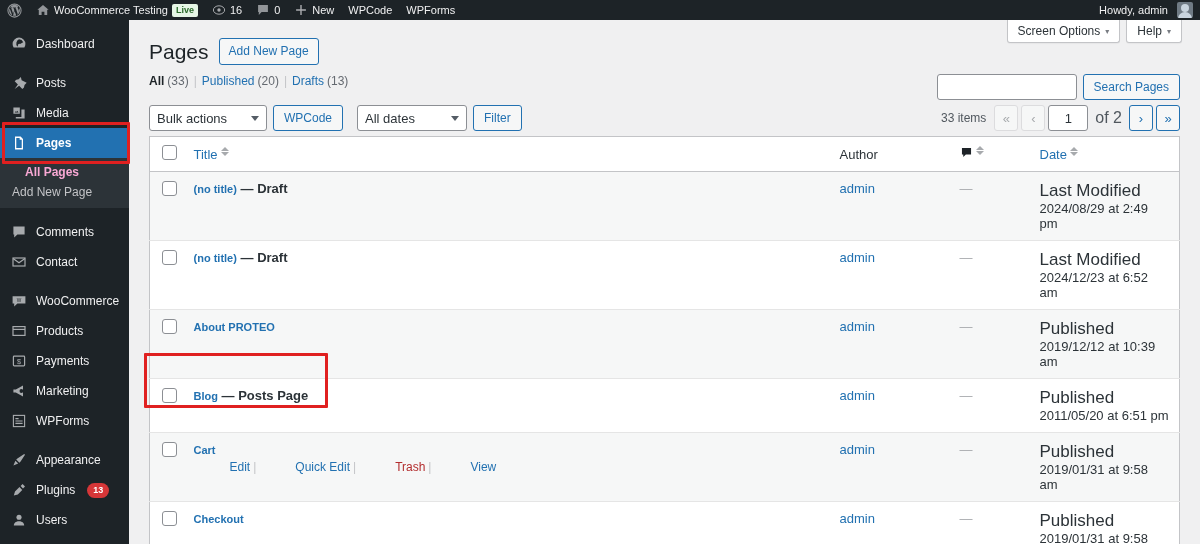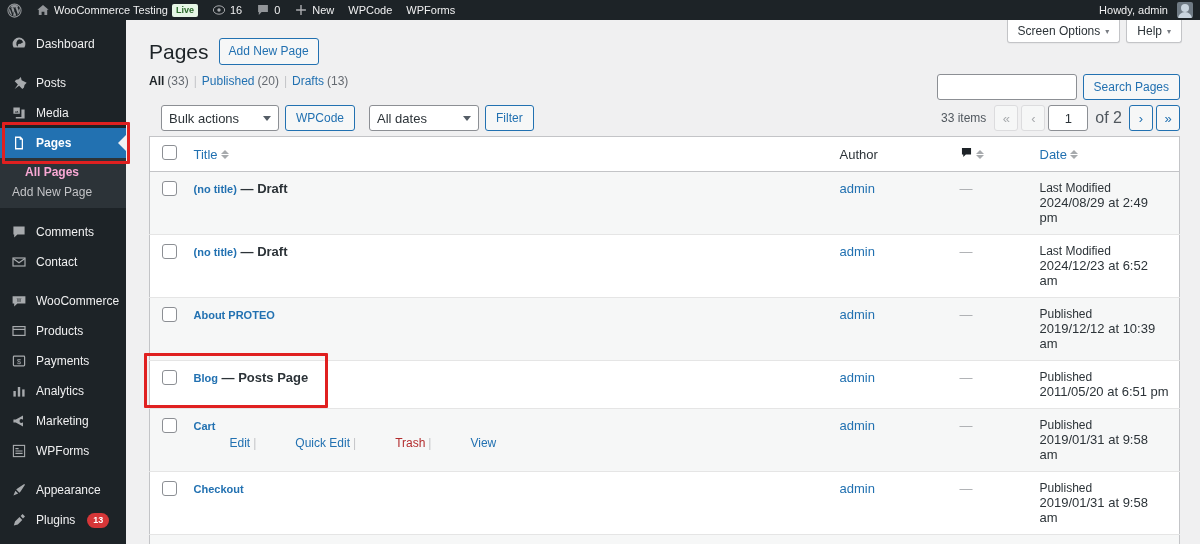--- a/index.html
+++ b/index.html
@@ -47,21 +47,21 @@
     width: 8px; height: 8px; border-radius: 50%; background: #c9d4de;
   }
   .ab-avatar::after {
     content: ""; position: absolute; left: 1px; top: 10px;
     width: 14px; height: 9px; border-radius: 7px 7px 0 0; background: #c9d4de;
   }
 
   
   #adminmenu {
     position: absolute; top: 20px; left: 0;
-    width: 126px; height: 524px;
+    width: 148px; height: 524px;
     background: #1d2327;
     color: #f0f0f1;
     font-size: 12px;
     overflow: hidden;
   }
   .menu-item {
     display: flex; align-items: center; gap: 8px;
     height: 30px; padding: 0 0 0 10px;
     color: #f0f0f1; cursor: pointer;
     position: relative;
@@ -158,21 +158,20 @@
     color: #2271b1; font-size: 12px; border-radius: 3px;
     padding: 0 10px; height: 26px; cursor: pointer;
     font-family: "Liberation Sans", sans-serif;
     white-space: nowrap;
   }
 
   .tablenav {
     display: flex; 
     height: 32px; margin-top: 14px;
     position: relative;
-    margin-left: 12px;
   }
   .actions { display: flex; align-items: center; gap: 6px; }
   .wp-select {
     height: 26px; min-width: 110px;
     border: 1px solid #8c8f94; border-radius: 3px;
     background: #fff; color: #2c3338;
     font-size: 13px; padding: 0 22px 0 7px;
     display: flex; align-items: center; position: relative;
     cursor: pointer;
   }
@@ -225,21 +224,21 @@
     padding: 8px 10px;
     border-bottom: 1px solid #c3c4c7;
     vertical-align: middle;
   }
   th.col-cb, td.col-cb { width: 34px; padding-left: 12px !important; }
   th.col-title, td.col-title { width: auto; }
   th.col-author, td.col-author { width: 120px; }
   th.col-comments, td.col-comments { width: 80px; text-align: left; }
   th.col-date, td.col-date { width: 150px; }
 
-  .sortable-link { color: #2271b1; text-decoration: none; display: inline-flex; align-items: center; gap: 3px; cursor: pointer; }
+  .sortable-link { color: #2271b1; text-decoration: none; display: inline-flex; align-items: flex-start; gap: 3px; cursor: pointer; }
   .sort-ind {
     display: inline-flex; flex-direction: column; gap: 1px;
     line-height: 0; position: relative; top: 0px;
   }
   .sort-ind i {
     display: block; width: 0; height: 0;
     border-left: 4px solid transparent; border-right: 4px solid transparent;
   }
   .sort-ind i.up { border-bottom: 4px solid #a7aaad; }
   .sort-ind i.down { border-top: 4px solid #a7aaad; }
@@ -264,21 +263,21 @@
   .post-state { color: #2c3338; font-weight: 600; font-size: 13px; }
   .row-actions {
     font-size: 12px; color: #787c82; margin-top: 3px;
     visibility: visible;
   }
   .row-actions a { color: #2271b1; text-decoration: none; cursor: pointer; padding-left: 36px; }
   .row-actions a.trash-link { color: #b32d2e; text-align: center; }
   .row-actions .divider { color: #c3c4c7; margin: 0 3px; }
   .author-link { color: #2271b1; text-decoration: none; cursor: pointer; font-size: 13px; }
   .dash { color: #a7aaad; }
-  .date-status { color: #2c3338; font-size: 12px; }
+  .date-status { color: #2c3338; font-size: 17px; }
   .date-stamp { color: #2c3338; font-size: 13px; }
 
   
   .annot {
     position: absolute;
     border: 3px solid #e02020;
     pointer-events: none;
     z-index: 60;
     border-radius: 1px;
   }
@@ -436,30 +435,20 @@
   <div class="menu-item">
     <span class="menu-ico">
       <svg width="16" height="16" viewBox="0 0 20 20" fill="none" stroke="currentColor" stroke-width="1.5">
           <rect x="3" y="4" width="14" height="12" rx="1"></rect>
           <text x="10" y="14" font-size="9" fill="currentColor" stroke="none" text-anchor="middle" font-family="sans-serif">$</text>
         </svg>
     </span>
     <span>Payments</span>
   </div>
 
-  <div class="menu-item">
-    <span class="menu-ico">
-      <svg width="16" height="16" viewBox="0 0 20 20" fill="currentColor">
-          <rect x="3" y="10" width="3" height="7"></rect>
-          <rect x="8.5" y="5" width="3" height="12"></rect>
-          <rect x="14" y="8" width="3" height="9"></rect>
-        </svg>
-    </span>
-    <span>Analytics</span>
-  </div>
 
   <div class="menu-item">
     <span class="menu-ico">
       <svg width="16" height="16" viewBox="0 0 20 20" fill="currentColor">
           <path d="M15 3 6 8H3v4h3l9 5V3z"></path>
           <circle cx="13" cy="10" r="2.4" fill="#1d2327"></circle>
         </svg>
     </span>
     <span>Marketing</span>
   </div>

